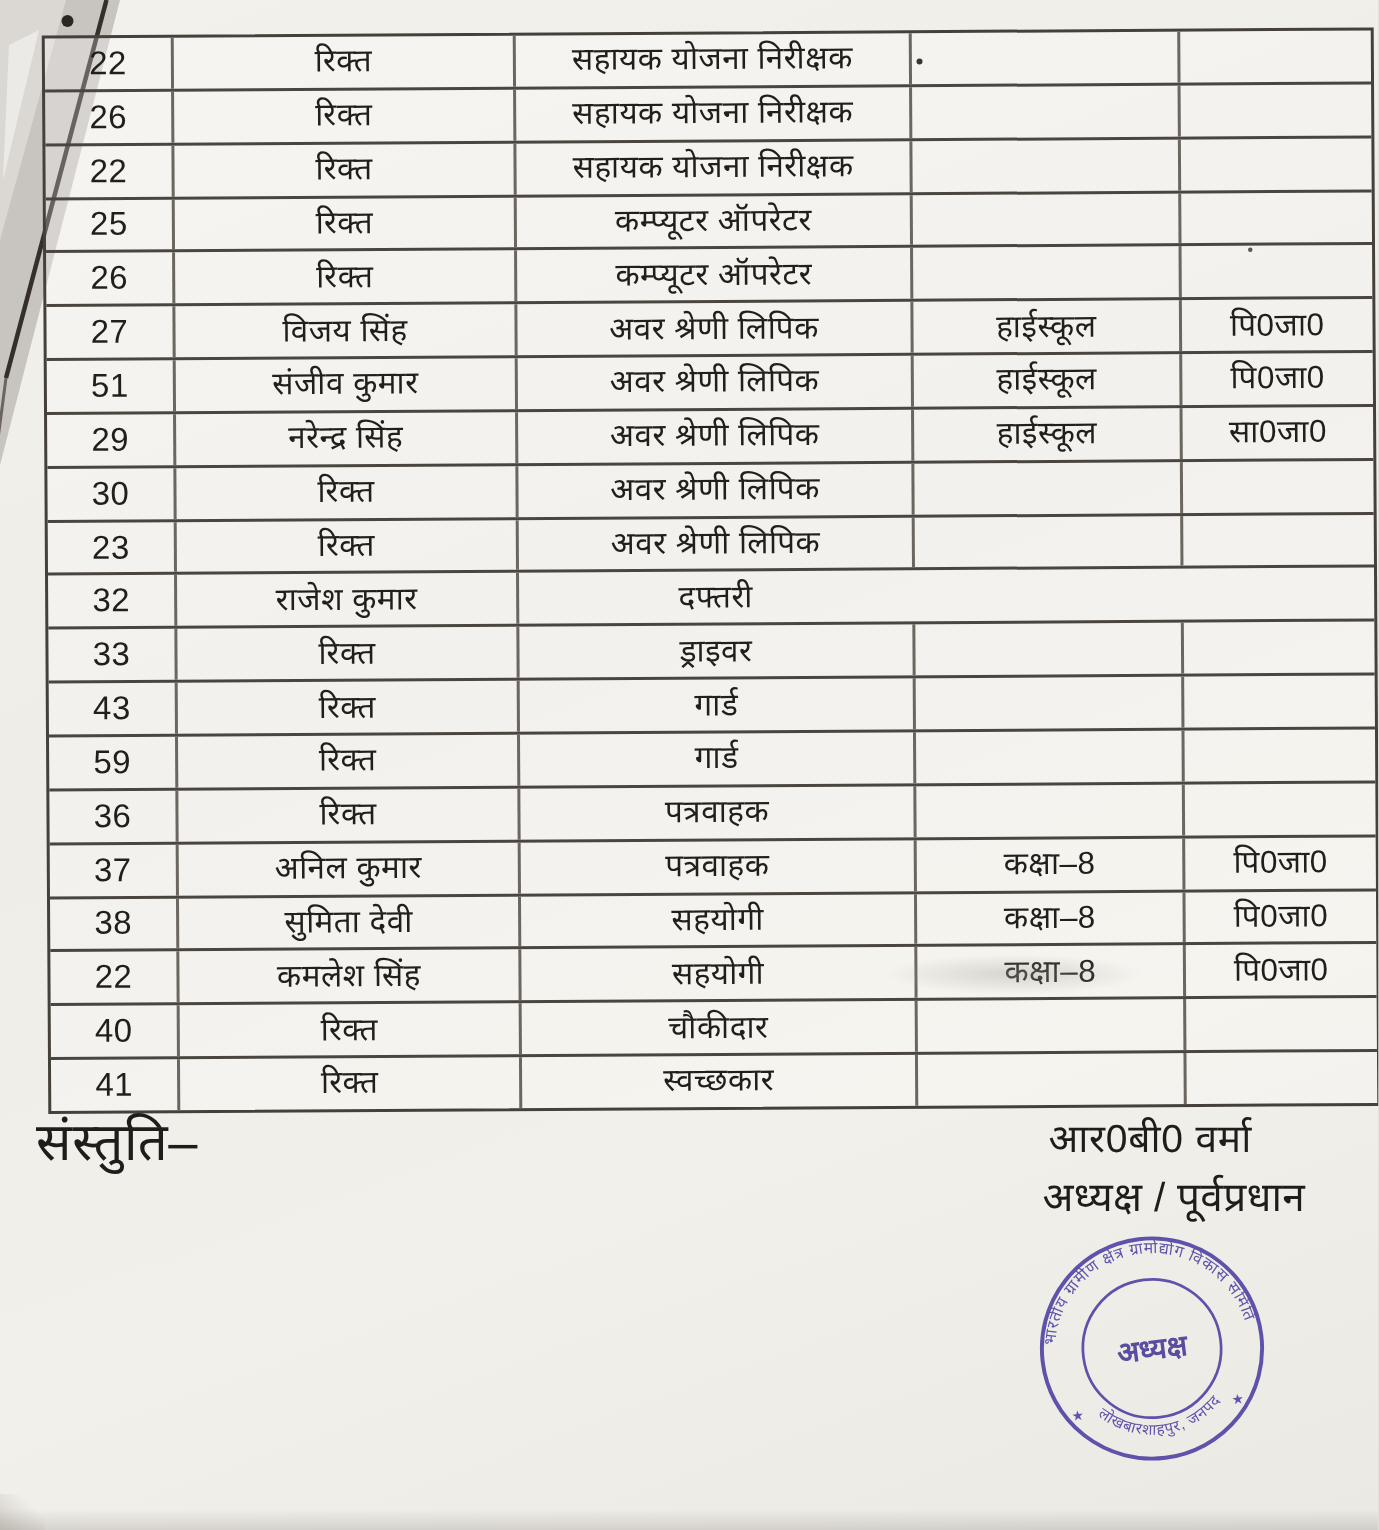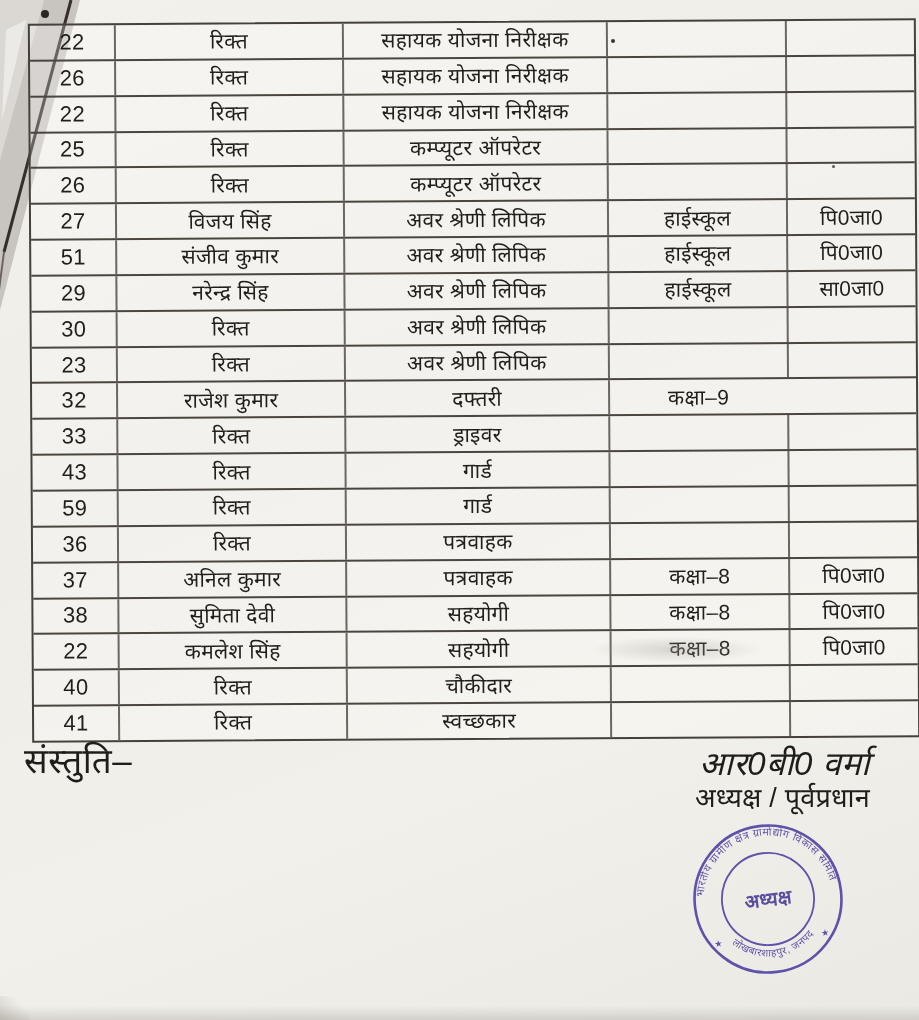--- a/index.html
+++ b/index.html
@@ -20,21 +20,21 @@
   .row + .row{border-top:2px solid #4a453f;}
   .cell{
     display:flex;align-items:center;justify-content:center;
     font-size:21px;line-height:1;white-space:nowrap;overflow:hidden;
     letter-spacing:.3px;color:#211f1c;
   }
   .cell + .cell{border-left:2px solid #6b665f;}
   .cell.sn{font-size:22px;}
   
   .recommendation{position:absolute;left:24px;top:736px;font-size:35px;letter-spacing:.5px;}
-  .sig-name{position:absolute;left:699px;top:740px;font-size:33px;letter-spacing:.5px;font-style:italic;}
+  .sig-name{position:absolute;left:699px;top:740px;font-size:26px;letter-spacing:.5px;}
   .sig-title{position:absolute;left:695px;top:778px;font-size:27px;letter-spacing:.2px;}
   
   .stamp{position:absolute;left:687px;top:818px;width:162px;height:162px;
     transform:rotate(-7deg);opacity:.88;}
   
   .smudge{position:absolute;left:588px;top:636px;width:175px;height:27px;border-radius:50%;
     background:radial-gradient(ellipse at center,rgba(168,162,152,.38),rgba(168,162,152,0) 70%);}
   .speck1{position:absolute;left:611px;top:39px;width:4px;height:4px;border-radius:50%;background:#3a362f;}
   .speck2{position:absolute;left:832px;top:165px;width:3px;height:3px;border-radius:50%;background:#5c574f;}
   .bottom-shade{position:absolute;left:0;bottom:0;width:100%;height:14px;
@@ -124,21 +124,20 @@
         <div class="cell sn">23</div>
         <div class="cell name">रिक्त</div>
         <div class="cell post">अवर श्रेणी लिपिक</div>
         <div class="cell education"></div>
         <div class="cell category"></div>
       </div>
       <div class="row">
         <div class="cell sn">32</div>
         <div class="cell name">राजेश कुमार</div>
         <div class="cell post">दफ्तरी</div>
-        <div class="cell education">कक्षा–9</div>
       </div>
       <div class="row">
         <div class="cell sn">33</div>
         <div class="cell name">रिक्त</div>
         <div class="cell post">ड्राइवर</div>
         <div class="cell education"></div>
         <div class="cell category"></div>
       </div>
       <div class="row">
         <div class="cell sn">43</div>

